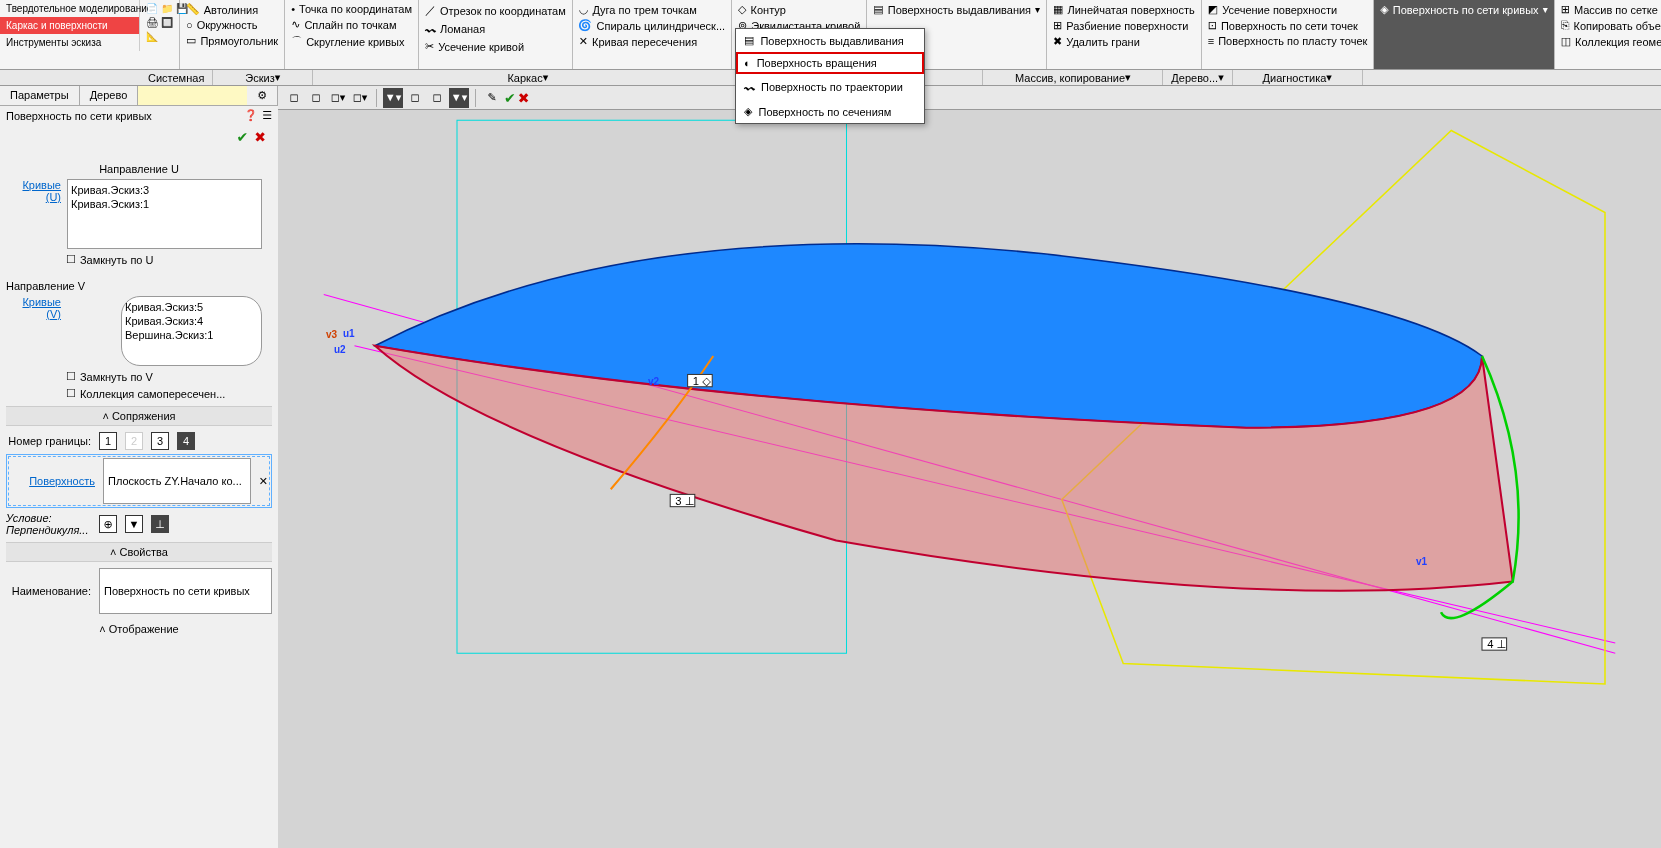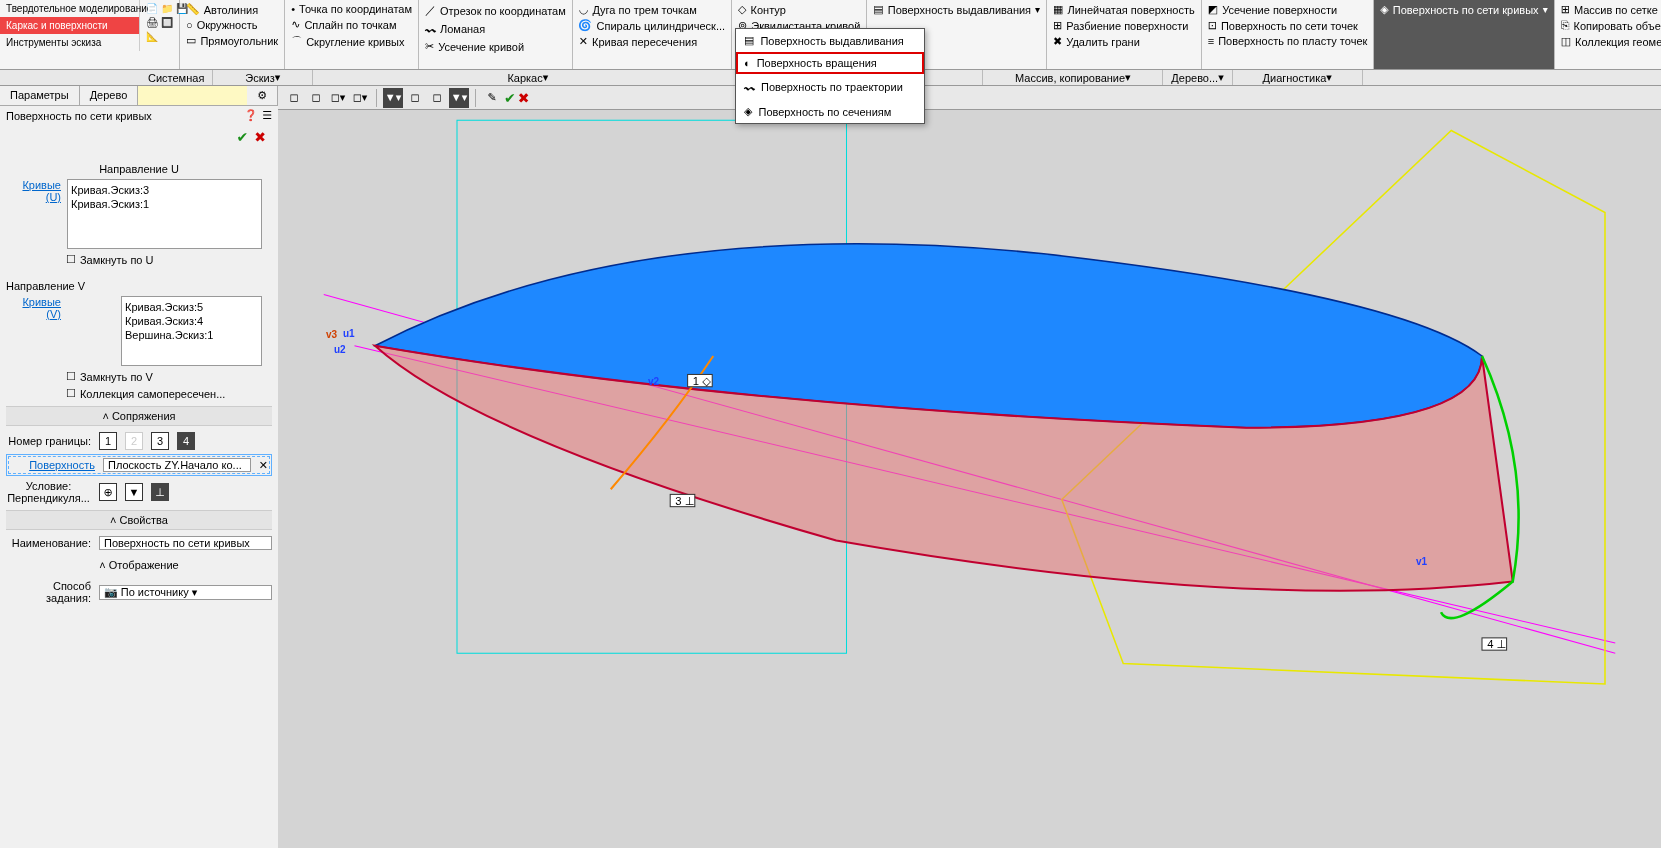--- a/index.html
+++ b/index.html
@@ -23,21 +23,21 @@
 .section-header{background:#e4e4e4;text-align:center;padding:3px 0;border-top:1px solid #ccc;border-bottom:1px solid #ccc;margin:6px 0;}
 .link{color:#0066cc;text-decoration:underline;}
 .listbox{border:1px solid #999;background:#fff;min-height:70px;padding:3px;margin-left:60px;margin-right:10px;}
 .listbox div{padding:1px 0;}
 .cb{display:flex;align-items:center;gap:4px;margin-left:60px;margin-top:4px;}
 .row{display:flex;align-items:center;gap:8px;margin:4px 0;}
 .row-label{width:85px;text-align:right;}
 .sq{width:18px;height:18px;border:1px solid #333;display:inline-flex;align-items:center;justify-content:center;background:#fff;}
 .sq.disabled{border-color:#ccc;color:#ccc;}
 .sq.filled{background:#444;color:#fff;border-color:#444;}
-.txt{border:1px solid #999;background:#fff;padding:0 4px;flex:1;}
+.txt{border:1px solid #999;background:#fff;padding:16px 4px;flex:1;}
 .viewport{position:absolute;left:278px;top:86px;right:0;bottom:0;background:#d4d4d4;}
 .viewport-toolbar{position:absolute;top:0;left:0;right:0;height:24px;background:#e8e8e8;border-bottom:1px solid #999;display:flex;align-items:center;gap:2px;padding:0 6px;}
 .vt-btn{width:20px;height:20px;display:flex;align-items:center;justify-content:center;border:1px solid transparent;}
 .vt-sep{width:1px;height:18px;background:#aaa;margin:0 4px;}
 .dropdown-menu{position:absolute;left:735px;top:28px;width:190px;background:#fff;border:1px solid #555;box-shadow:2px 2px 6px rgba(0,0,0,.3);z-index:100;}
 .dropdown-item{padding:5px 8px;display:flex;align-items:center;gap:6px;}
 .dropdown-item.highlighted{outline:2px solid #d00;outline-offset:-2px;}
 .ok-cancel{display:flex;gap:6px;justify-content:flex-end;padding:4px 12px;}
 .chk{font-size:14px;color:#1a8f1a;}
 .cross{font-size:14px;color:#c00;}
@@ -244,21 +244,21 @@
       </div>
     </div>
     <div class="cb">
         <span>☐</span>
         <span>Замкнуть по U</span>
       </div>
 
     <div style="text-align:left;margin:14px 0 4px;">Направление V</div>
     <div style="display:flex;">
       <div class="link" style="width:55px;text-align:right;">Кривые (V)</div>
-      <div class="listbox" style="flex:1;">
+      <div class="listbox" style="flex:1;border-radius:19px;">
         <div>Кривая.Эскиз:5</div>
         <div>Кривая.Эскиз:4</div>
         <div>Вершина.Эскиз:1</div>
       </div>
     </div>
     <div class="cb">
         <span>☐</span>
         <span>Замкнуть по V</span>
       </div>
     <div class="cb">
@@ -273,40 +273,36 @@
       <span class="sq disabled">2</span>
       <span class="sq">3</span>
       <span class="sq filled">4</span>
     </div>
     <div class="row boxed" style="padding:3px;">
       <span class="row-label link">Поверхность</span>
       <span class="txt">Плоскость ZY.Начало ко...</span>
       <span>✕</span>
     </div>
     <div class="row">
-      <span class="row-label" style="text-align:center;">
+      <span class="row-label" style="text-align:left;font-style:italic;">
         <div>Условие:</div>
         <div>Перпендикуля...</div>
       </span>
       <span class="sq">⊕</span>
       <span class="sq">▼</span>
       <span class="sq filled">⊥</span>
     </div>
 
     <div class="section-header">˄ <span>Свойства</span></div>
     <div class="row">
       <span class="row-label">Наименование:</span>
       <span class="txt">Поверхность по сети кривых</span>
     </div>
 
     <div class="section-header" style="background:transparent;border:none;">˄ <span>Отображение</span></div>
-    <div class="row">
-      <span class="row-label">Способ задания:</span>
-      <span class="txt">📷 <span>По источнику</span> ▾</span>
-    </div>
   </div>
 </div>
 
 <div class="viewport">
   <div class="viewport-toolbar">
     <span class="vt-btn">◻</span>
     <span class="vt-btn">◻</span>
     <span class="vt-btn">◻▾</span>
     <span class="vt-btn">◻▾</span>
     <span class="vt-sep"></span>

